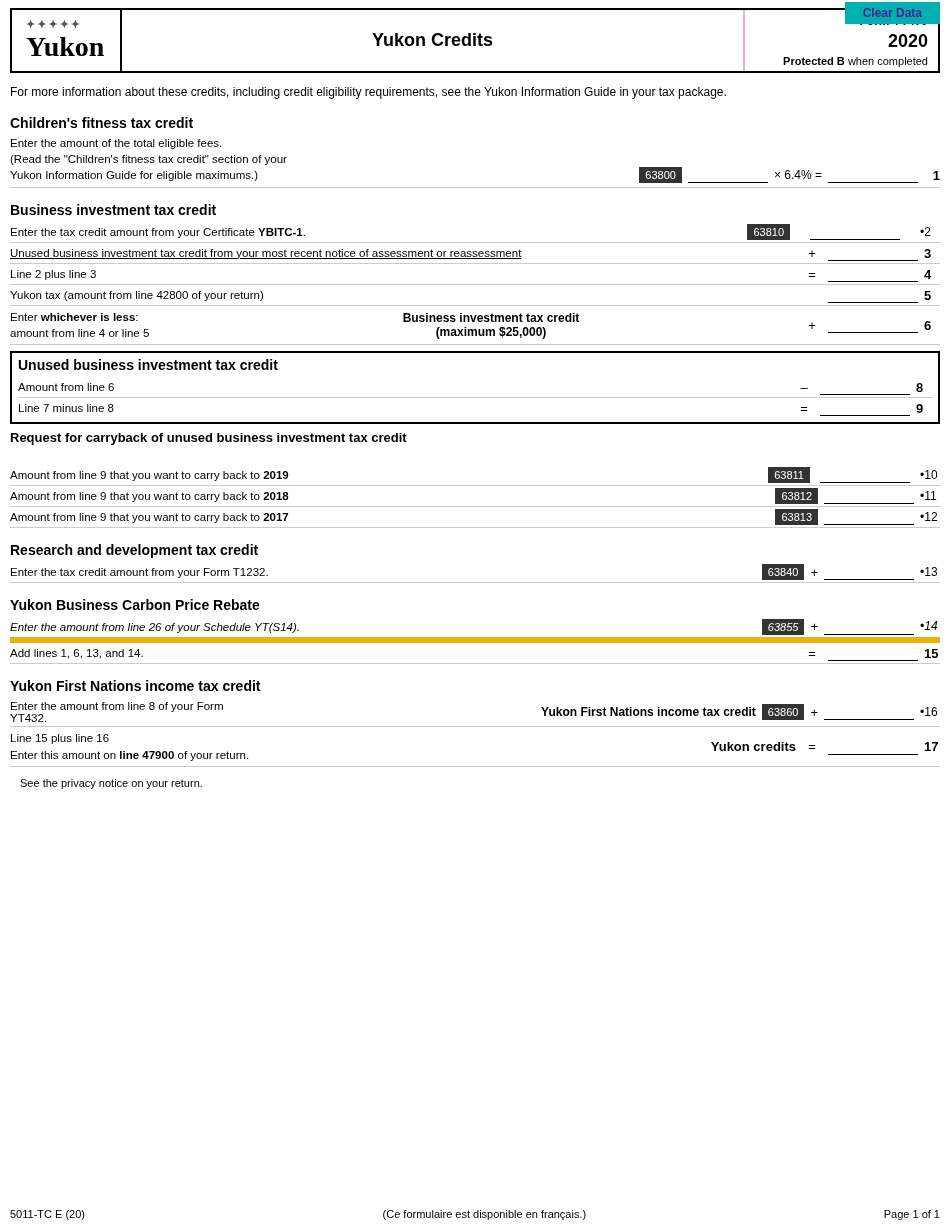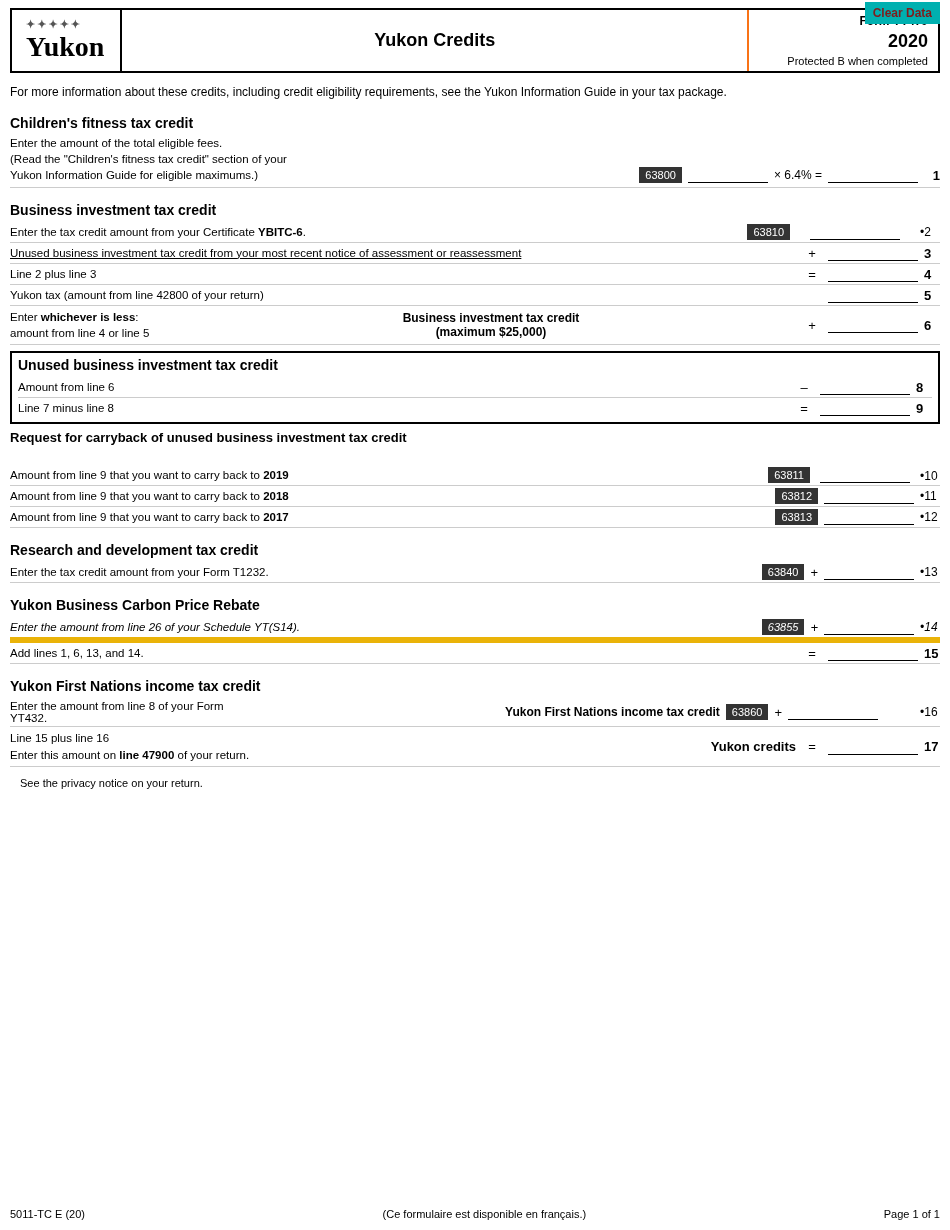--- a/index.html
+++ b/index.html
@@ -10,23 +10,23 @@
       color: #000;
       width: 950px;
       min-height: 1230px;
       position: relative;
     }
     .clear-data-btn {
       position: absolute;
       top: 2px;
       right: 10px;
       background: #00b0b0;
-      color: #7f1d1d;
+      color: #4c1d95;
       border: none;
-      padding: 4px 8px;
+      padding: 4px 18px;
       font-size: 12px;
       cursor: pointer;
       font-weight: bold;
     }
     .header-section {
       border: 2px solid #000;
       margin: 8px 10px 0 10px;
       display: flex;
       align-items: stretch;
     }
@@ -44,21 +44,21 @@
     }
     .header-title {
       flex: 1;
       display: flex;
       align-items: center;
       justify-content: center;
       font-size: 18px;
       font-weight: bold;
     }
     .header-right {
-      border-left: 2px solid #f97316;
+      border-left: 2px solid #f9a8d4;
       padding: 4px 10px;
       display: flex;
       flex-direction: column;
       justify-content: space-between;
       min-width: 170px;
       text-align: right;
     }
     .intro-text {
       margin: 10px 10px 0 10px;
       font-size: 12px;
@@ -124,21 +124,21 @@
   </div>
   <div class="header-title">
     <span style="font-size:18px; font-weight:bold;">Yukon Credits</span>
   </div>
   <div class="header-right">
     <div style="display:flex; justify-content:flex-end; gap:4px; font-weight:bold;">
       <span>Form YT479</span>
     </div>
     <div style="text-align:right; font-weight:bold; font-size:18px;">2020</div>
     <div style="text-align:right; font-size:11px;">
-      <span style="font-weight:normal;padding-left:28px;">Protected B</span><span> when completed</span>
+      <span style="font-weight:bold;padding-left:28px;">Protected B</span><span> when completed</span>
     </div>
   </div>
 </div>
 
 <div class="intro-text">
   <p>For more information about these credits, including credit eligibility requirements, see the Yukon Information Guide in your tax package.</p>
 </div>
 
 <div class="content">
 
@@ -155,21 +155,21 @@
       <span style="font-size:12px; white-space:nowrap;">× 6.4% =</span>
       <div class="input-line" style="width:90px;"></div>
       <span style="font-weight:bold; font-size:13px; min-width:16px; text-align:right;">1</span>
     </div>
   </div>
 
   <div class="section-title">Business investment tax credit</div>
 
   <div style="display:flex; align-items:center; border-bottom:1px solid #ccc; padding:2px 0;">
     <div style="flex:1; font-size:11.5px;">
-      Enter the tax credit amount from your Certificate <strong>YBITC-6</strong>.
+      Enter the tax credit amount from your Certificate <strong>YBITC-1</strong>.
     </div>
     <div style="display:flex; align-items:center; gap:20px;">
       <span class="code-box">63810</span>
       <div class="input-line" style="width:90px;"></div>
       <span style="font-size:12px; min-width:20px;">•2</span>
     </div>
   </div>
 
   <div style="display:flex; align-items:center; border-bottom:1px solid #ccc; padding:2px 0;">
     <div style="flex:1; font-size:11.5px; line-height:1.35;text-decoration:underline;">
@@ -234,21 +234,21 @@
         <span style="font-weight:bold; font-size:13px; min-width:16px;">9</span>
       </div>
     </div>
   </div>
 
   <div style="margin-top:6px;">
     <div style="font-size:13px; font-weight:bold; margin-bottom:20px;">Request for carryback of unused business investment tax credit</div>
 
     <div style="display:flex; align-items:center; border-bottom:1px solid #ccc; padding:2px 0;">
       <div style="flex:1; font-size:11.5px;">Amount from line 9 that you want to carry back to <strong>2019</strong></div>
-      <div style="display:flex; align-items:flex-end; gap:10px;">
+      <div style="display:flex; align-items:center; gap:10px;">
         <span class="code-box">63811</span>
         <div class="input-line" style="width:90px;"></div>
         <span style="font-size:12px; min-width:20px;">•10</span>
       </div>
     </div>
 
     <div style="display:flex; align-items:center; border-bottom:1px solid #ccc; padding:2px 0;">
       <div style="flex:1; font-size:11.5px;">Amount from line 9 that you want to carry back to <strong>2018</strong></div>
       <div style="display:flex; align-items:center; gap:6px;">
         <span class="code-box">63812</span>
@@ -274,21 +274,21 @@
       <span class="code-box">63840</span>
       <span style="font-size:13px;">+</span>
       <div class="input-line" style="width:90px;"></div>
       <span style="font-size:12px; min-width:20px;">•13</span>
     </div>
   </div>
 
   <div class="section-title">Yukon Business Carbon Price Rebate</div>
   <div style="display:flex; align-items:center; border-bottom:6px solid #eab308; padding:2px 0;font-style:italic;">
     <div style="flex:1; font-size:11.5px;">Enter the amount from line 26 of your Schedule YT(S14).</div>
-    <div style="display:flex; align-items:center; gap:6px;">
+    <div style="display:flex; align-items:flex-start; gap:6px;">
       <span class="code-box">63855</span>
       <span style="font-size:13px;">+</span>
       <div class="input-line" style="width:90px;"></div>
       <span style="font-size:12px; min-width:20px;">•14</span>
     </div>
   </div>
 
   <div style="display:flex; align-items:center; border-bottom:1px solid #ccc; padding:2px 0;">
     <div style="flex:1; font-size:11.5px;">Add lines 1, 6, 13, and 14.</div>
     <div style="display:flex; align-items:center; gap:6px;">
@@ -300,21 +300,21 @@
 
   <div class="section-title">Yukon First Nations income tax credit</div>
 
   <div style="display:flex; align-items:center; border-bottom:1px solid #ccc; padding:2px 0;">
     <div style="flex:0 0 240px; font-size:11.5px;">Enter the amount from line 8 of your Form YT432.</div>
     <div style="flex:1; text-align:right; font-weight:bold; font-size:12px; padding-right:6px;">Yukon First Nations income tax credit</div>
     <div style="display:flex; align-items:center; gap:6px;">
       <span class="code-box">63860</span>
       <span style="font-size:13px;">+</span>
       <div class="input-line" style="width:90px;"></div>
-      <span style="font-size:12px; min-width:20px;margin-left:36px;">•16</span>
+      <span style="font-size:12px; min-width:20px;">•16</span>
     </div>
   </div>
 
   <div style="display:flex; align-items:center; border-bottom:1px solid #ccc; padding:3px 0;">
     <div style="flex:0 0 240px; font-size:11.5px; line-height:1.4;">
       Line 15 plus line 16<br>Enter this amount on <strong>line 47900</strong> of your return.
     </div>
     <div style="flex:1; text-align:right; font-weight:bold; font-size:13px; padding-right:6px;">Yukon credits</div>
     <div style="display:flex; align-items:center; gap:6px;">
       <span style="font-size:13px; min-width:20px; text-align:center;">=</span>

